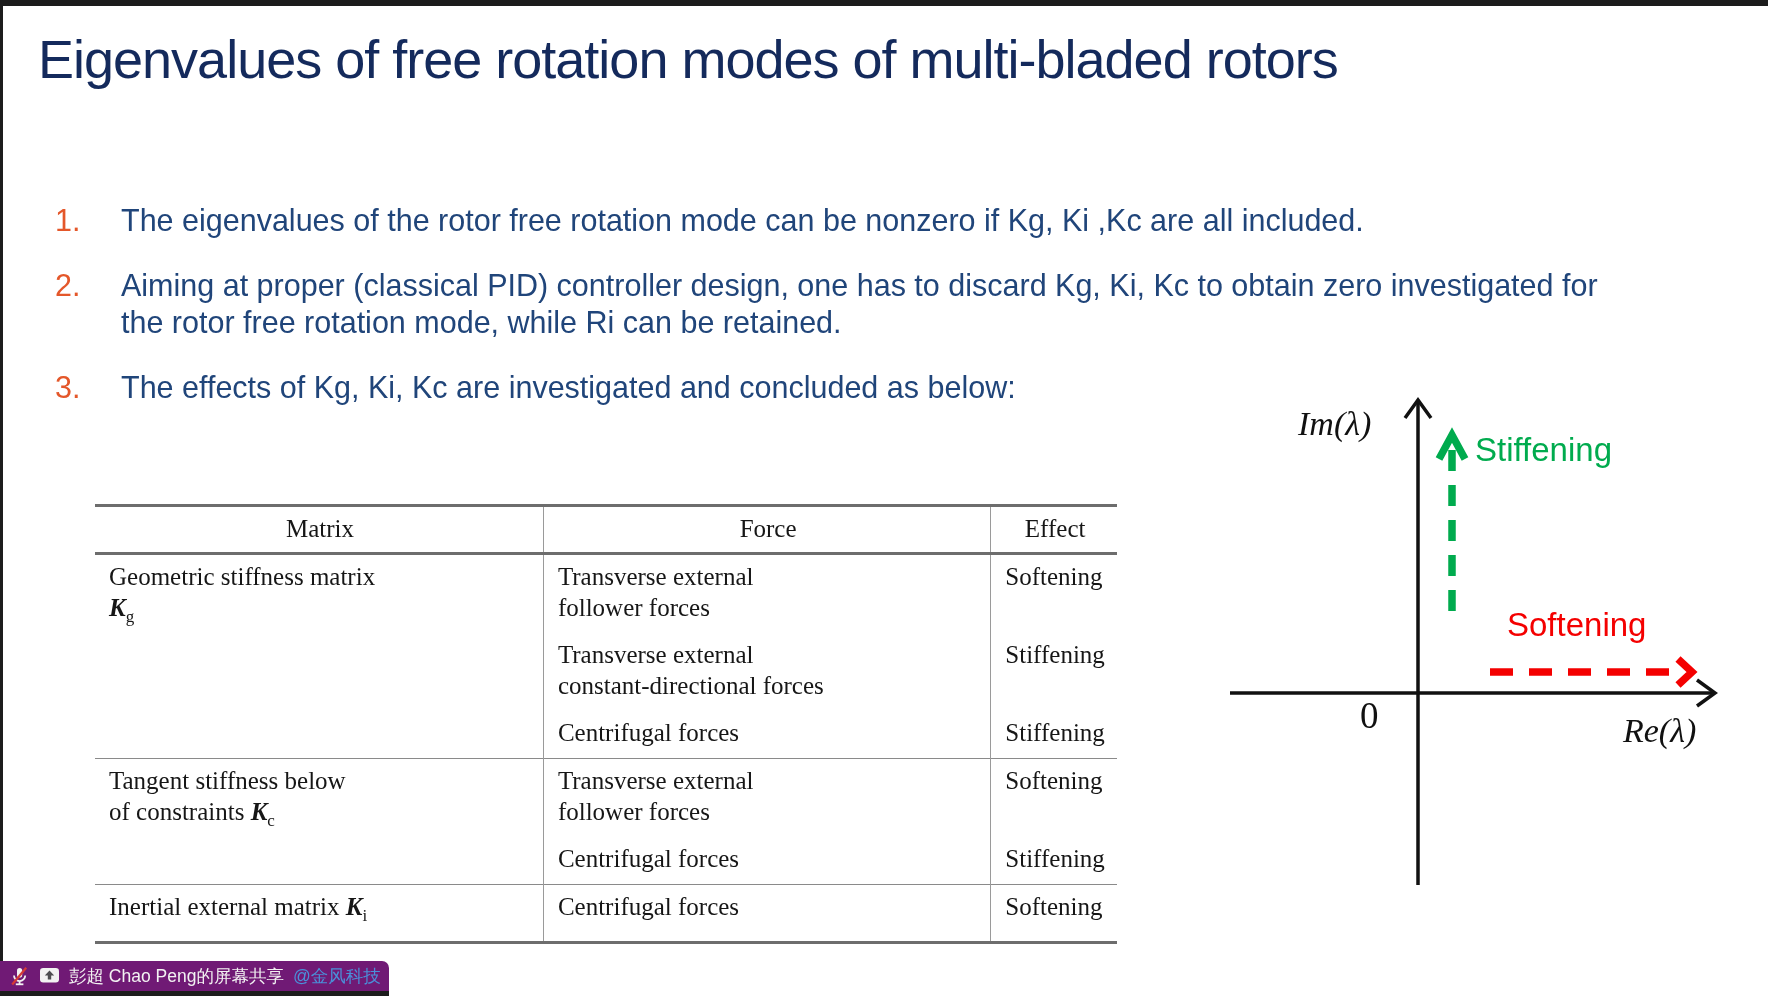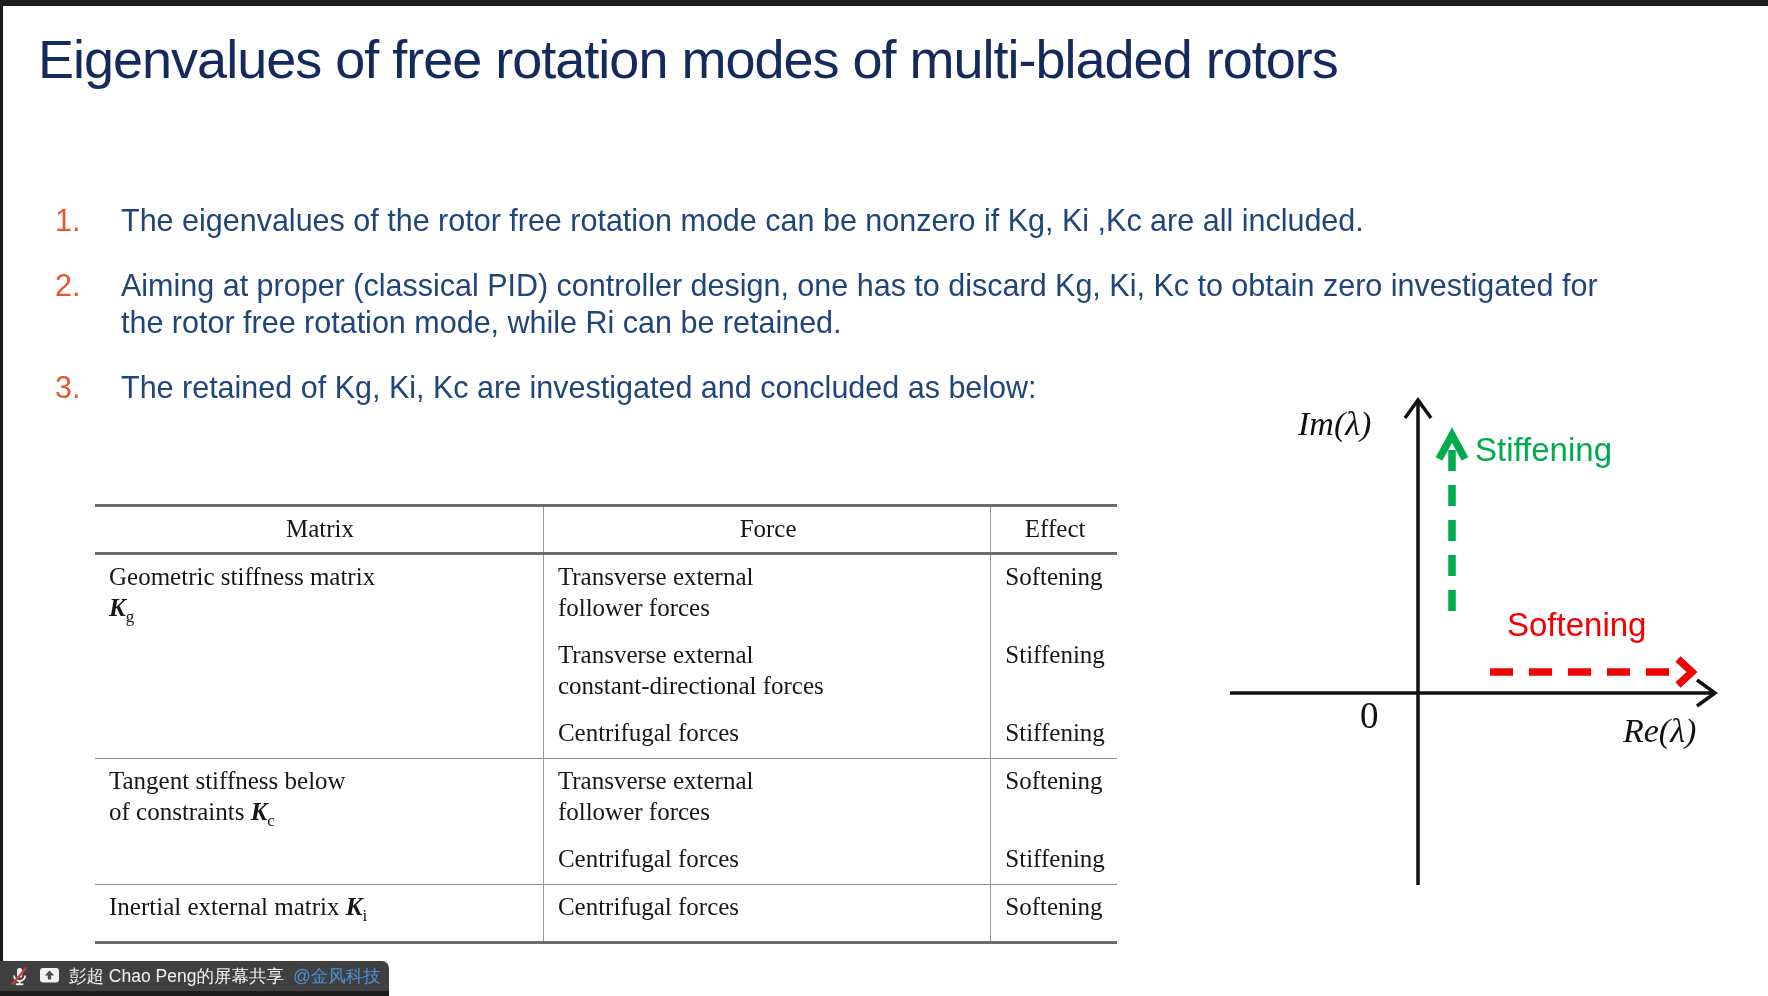--- a/index.html
+++ b/index.html
@@ -34,21 +34,21 @@
   .ksym i{font-weight:bold;}
   .ksym sub{font-size:17px;}
 
   
   .diagram{position:absolute;left:1230px;top:385px;width:500px;height:510px;}
   .dg-serif{font-family:"Liberation Serif",serif;}
   .dg-sans{font-family:"Liberation Sans",sans-serif;}
 
   
   .share-tag{position:absolute;left:0;top:961px;width:389px;height:30px;
-        background:#404040;border-top-right-radius:7px;display:flex;align-items:center;
+        background:#701a75;border-top-right-radius:7px;display:flex;align-items:center;
         padding-left:9px;box-sizing:border-box;gap:9px;}
   .share-text{color:#f2f2f2;font-size:17.5px;white-space:nowrap;}
   .share-mention{color:#4a90d9;font-size:17.5px;white-space:nowrap;}
   .share-underbar{position:absolute;left:0;top:991px;width:389px;height:5px;background:#1c1c1c;}
 </style>
 </head>
 <body>
 
 <div class="stage">
   <div class="border-top"></div>
@@ -61,21 +61,21 @@
     <div class="item">
       <span class="num">1.</span>
       <span class="txt">The eigenvalues of the rotor free rotation mode can be nonzero if Kg, Ki ,Kc are all included.</span>
     </div>
     <div class="item">
       <span class="num">2.</span>
       <span class="txt">Aiming at proper (classical PID) controller design, one has to discard Kg, Ki, Kc to obtain zero investigated for the rotor free rotation mode, while Ri can be retained.</span>
     </div>
     <div class="item">
       <span class="num">3.</span>
-      <span class="txt">The retained of Kg, Ki, Kc are investigated and concluded as below:</span>
+      <span class="txt">The effects of Kg, Ki, Kc are investigated and concluded as below:</span>
     </div>
   </div>
 
   <div class="tablewrap">
     <table class="effects">
       <colgroup>
           <col class="col-matrix">
           <col class="col-force">
           <col class="col-effect">
         </colgroup>

